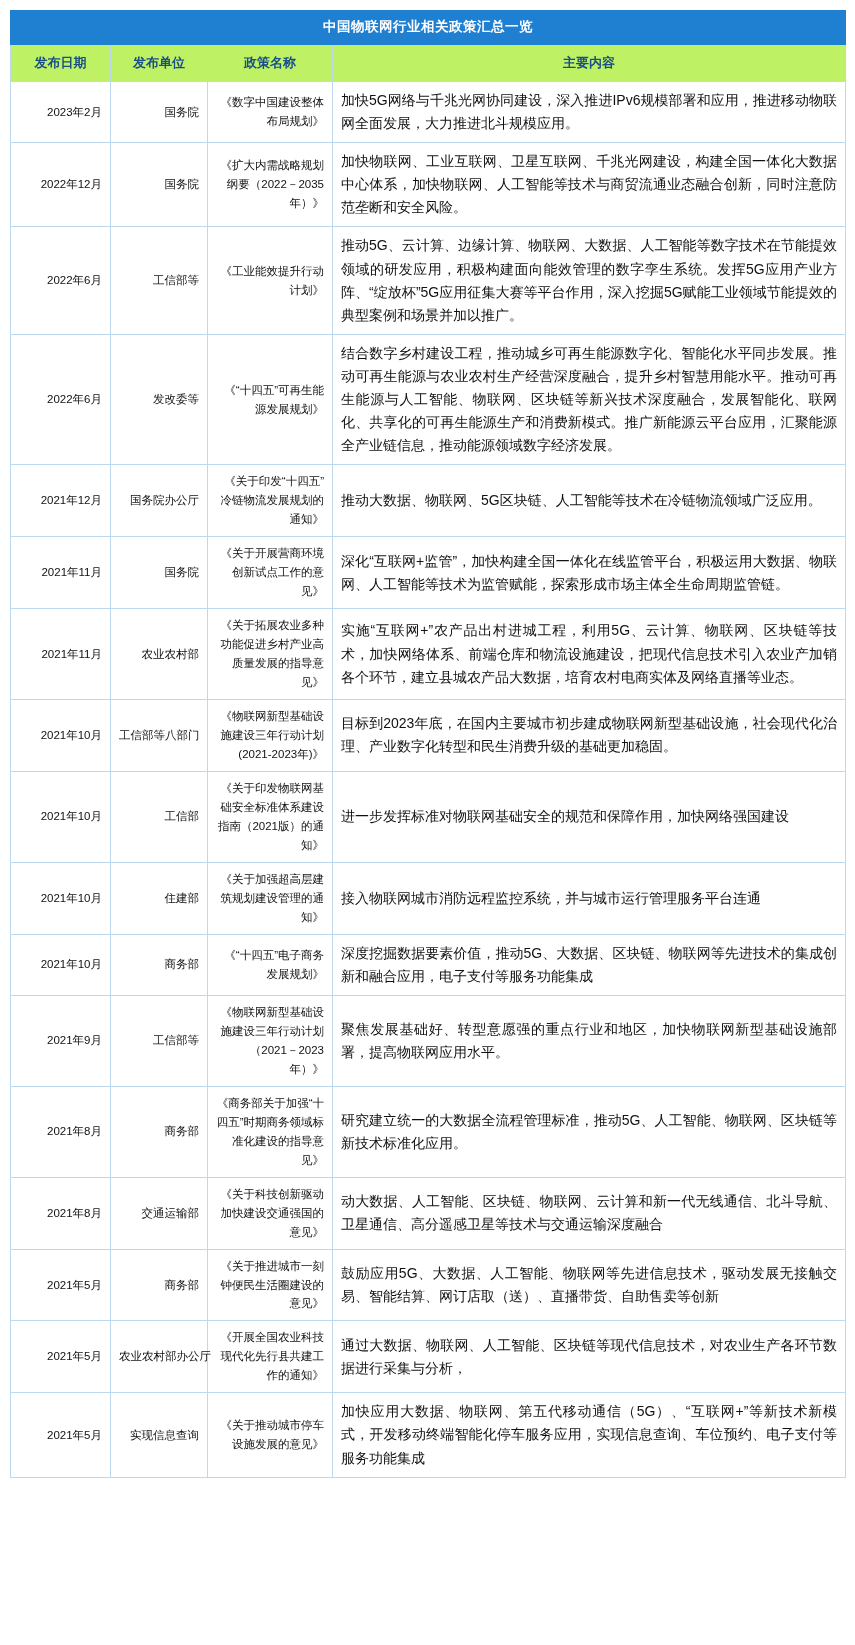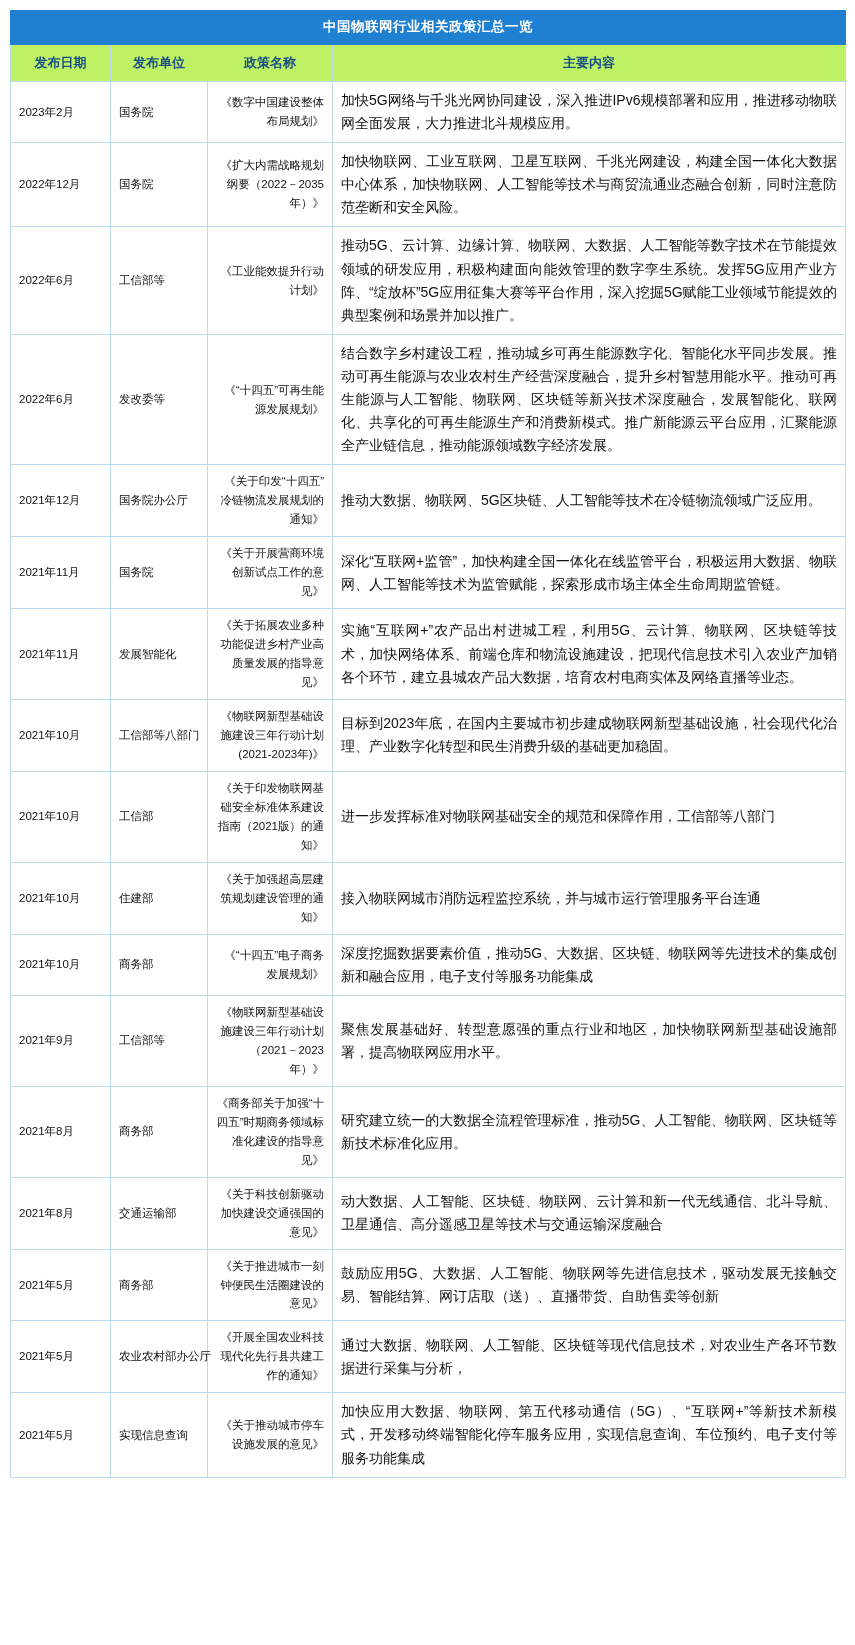--- a/index.html
+++ b/index.html
@@ -54,21 +54,21 @@
   tbody tr td {
     border: 1px solid #bcd9f0;
     font-size: 11.5px;
     line-height: 1.65;
     padding: 7px 8px;
     vertical-align: middle;
     background: rgba(255,255,255,0.0);
   }
   tbody tr td.date,
   tbody tr td.unit {
-    text-align: left;
+    text-align: right;
     font-size: 11.5px;
     white-space: nowrap;
   }
   tbody tr td.name {
     text-align: right;
     font-size: 11.5px;
   }
   tbody tr td.content {
     text-align: justify;
     text-justify: inter-ideograph;
@@ -198,35 +198,35 @@
         <td class="content">推动大数据、物联网、5G区块链、人工智能等技术在冷链物流领域广泛应用。</td>
       </tr>
       <tr>
         <td class="date">2021年11月</td>
         <td class="unit">国务院</td>
         <td class="name">《关于开展营商环境创新试点工作的意见》</td>
         <td class="content">深化“互联网+监管”，加快构建全国一体化在线监管平台，积极运用大数据、物联网、人工智能等技术为监管赋能，探索形成市场主体全生命周期监管链。</td>
       </tr>
       <tr>
         <td class="date">2021年11月</td>
-        <td class="unit">发展智能化</td>
+        <td class="unit">农业农村部</td>
         <td class="name">《关于拓展农业多种功能促进乡村产业高质量发展的指导意见》</td>
         <td class="content">实施“互联网+”农产品出村进城工程，利用5G、云计算、物联网、区块链等技术，加快网络体系、前端仓库和物流设施建设，把现代信息技术引入农业产加销各个环节，建立县城农产品大数据，培育农村电商实体及网络直播等业态。</td>
       </tr>
       <tr>
         <td class="date">2021年10月</td>
         <td class="unit">工信部等八部门</td>
         <td class="name">《物联网新型基础设施建设三年行动计划(2021-2023年)》</td>
         <td class="content">目标到2023年底，在国内主要城市初步建成物联网新型基础设施，社会现代化治理、产业数字化转型和民生消费升级的基础更加稳固。</td>
       </tr>
       <tr>
         <td class="date">2021年10月</td>
         <td class="unit">工信部</td>
         <td class="name">《关于印发物联网基础安全标准体系建设指南（2021版）的通知》</td>
-        <td class="content">进一步发挥标准对物联网基础安全的规范和保障作用，工信部等八部门</td>
+        <td class="content">进一步发挥标准对物联网基础安全的规范和保障作用，加快网络强国建设</td>
       </tr>
       <tr>
         <td class="date">2021年10月</td>
         <td class="unit">住建部</td>
         <td class="name">《关于加强超高层建筑规划建设管理的通知》</td>
         <td class="content">接入物联网城市消防远程监控系统，并与城市运行管理服务平台连通</td>
       </tr>
       <tr>
         <td class="date">2021年10月</td>
         <td class="unit">商务部</td>

